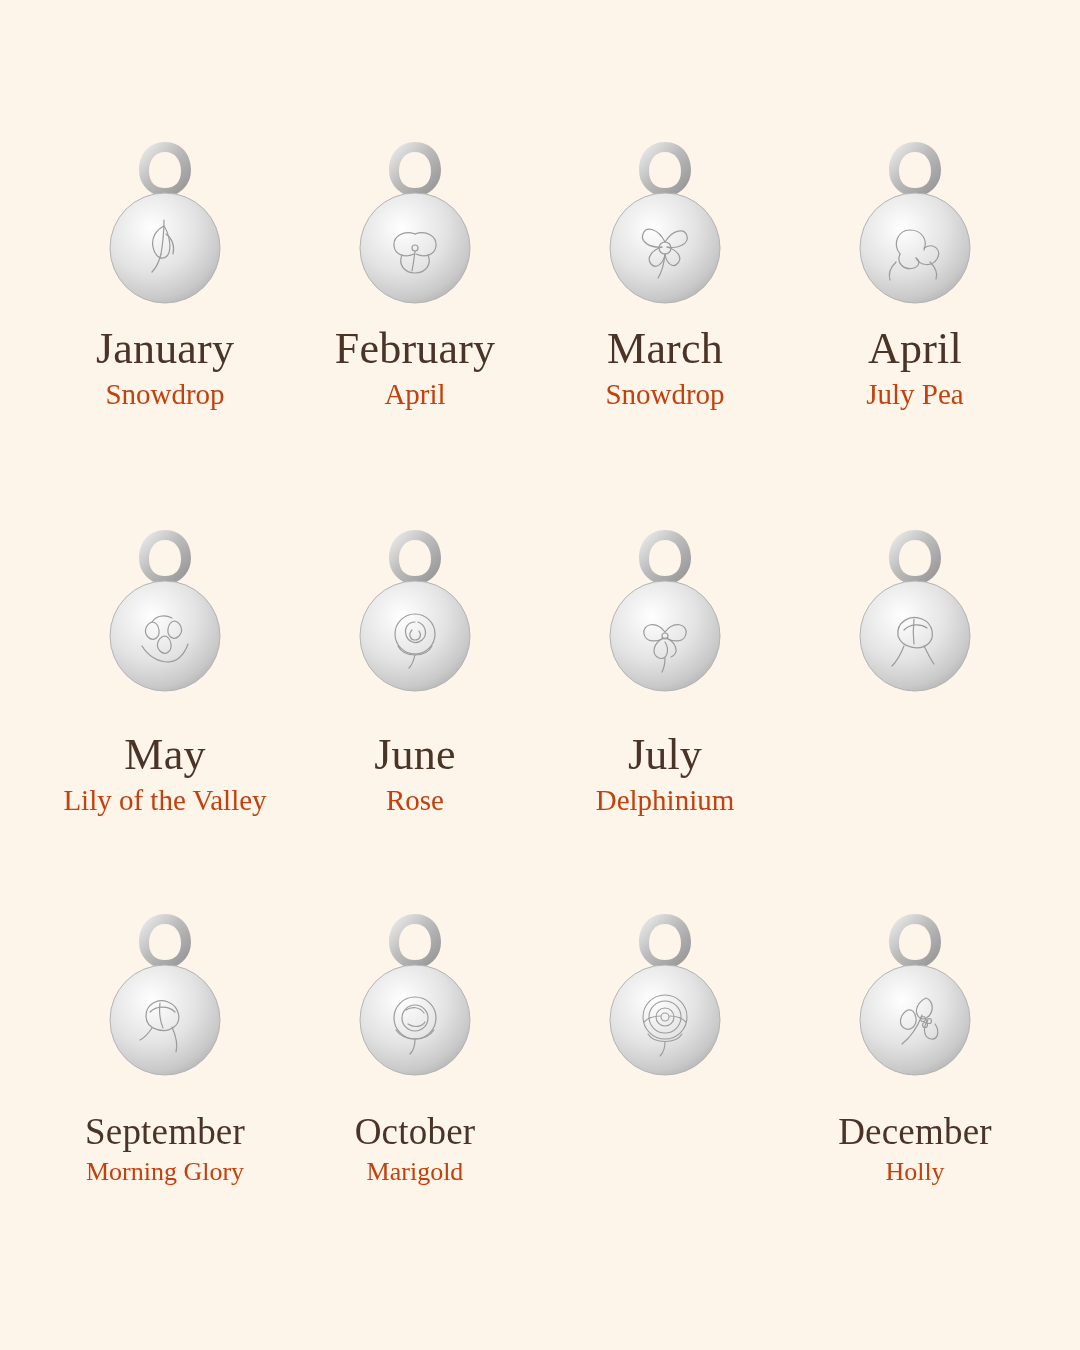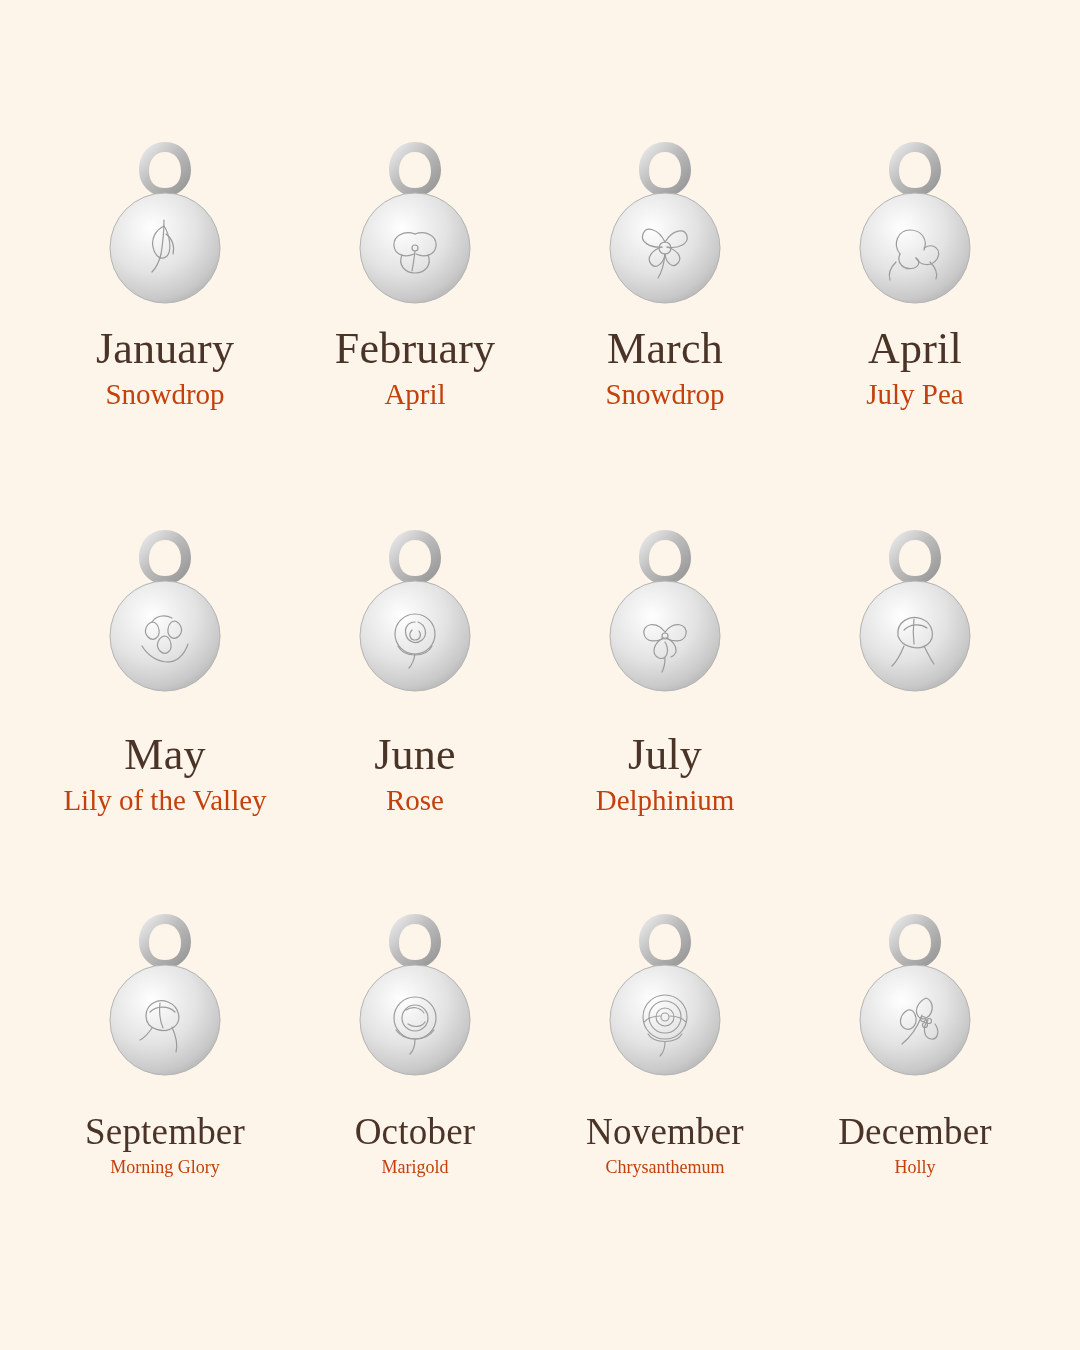--- a/index.html
+++ b/index.html
@@ -61,21 +61,21 @@
     margin-top: 4px;
     font-weight: 400;
   }
   
   .row-1 .charm { margin-top: 10px; }
   .row-2 .charm { margin-top: 18px; }
   .row-3 .charm { margin-top: 22px; }
   .row-2 .labels { margin-top: 24px; }
   .row-3 .labels { margin-top: 21px; }
   .month-sm { font-size: 37px; }
-  .flower-sm { font-size: 18px; }
+  .flower-sm { font-size: 26px; }
 </style>
 </head>
 <body>
 
 <div class="board">
   <div class="grid">
 
     <div class="cell row-1">
       <svg class="charm" viewBox="0 0 170 190">
         <defs>
@@ -287,24 +287,20 @@
           <circle cx="85" cy="115" r="22"></circle>
           <circle cx="85" cy="115" r="16"></circle>
           <circle cx="85" cy="115" r="9"></circle>
           <circle cx="85" cy="115" r="4"></circle>
           <path d="M64 120 C68 116 74 114 80 114"></path>
           <path d="M106 120 C102 116 96 114 90 114"></path>
           <path d="M68 132 C74 142 96 142 102 132"></path>
           <path d="M85 140 C85 147 83 151 80 154"></path>
         </g>
       </svg>
-      <div class="labels">
-        <div class="month month-sm">November</div>
-        <div class="flower flower-sm">Chrysanthemum</div>
-      </div>
     </div>
 
     <div class="cell row-3">
       <svg class="charm" viewBox="0 0 170 190">
         <path d="M85 12 C69 12 59 24 59 40 C59 54 68 62 78 66 L92 66 C102 62 111 54 111 40 C111 24 101 12 85 12 Z M85 22 C95 22 101 30 101 41 C101 52 95 58 85 58 C75 58 69 52 69 41 C69 30 75 22 85 22 Z" fill="url(#bail1)"></path>
         <circle cx="85" cy="118" r="55" fill="url(#g1)"></circle>
         <circle cx="85" cy="118" r="55" fill="none" stroke="#b4b4b4" stroke-width="1"></circle>
         <g stroke="#9b9b9b" stroke-width="1.2" fill="none" stroke-linecap="round">
           <path d="M96 96 C88 100 84 108 88 114 C92 120 100 116 102 108 C103 102 100 97 96 96 Z"></path>
           <path d="M78 108 C70 112 68 122 74 126 C80 130 87 124 86 116 C85 110 82 107 78 108 Z"></path>

